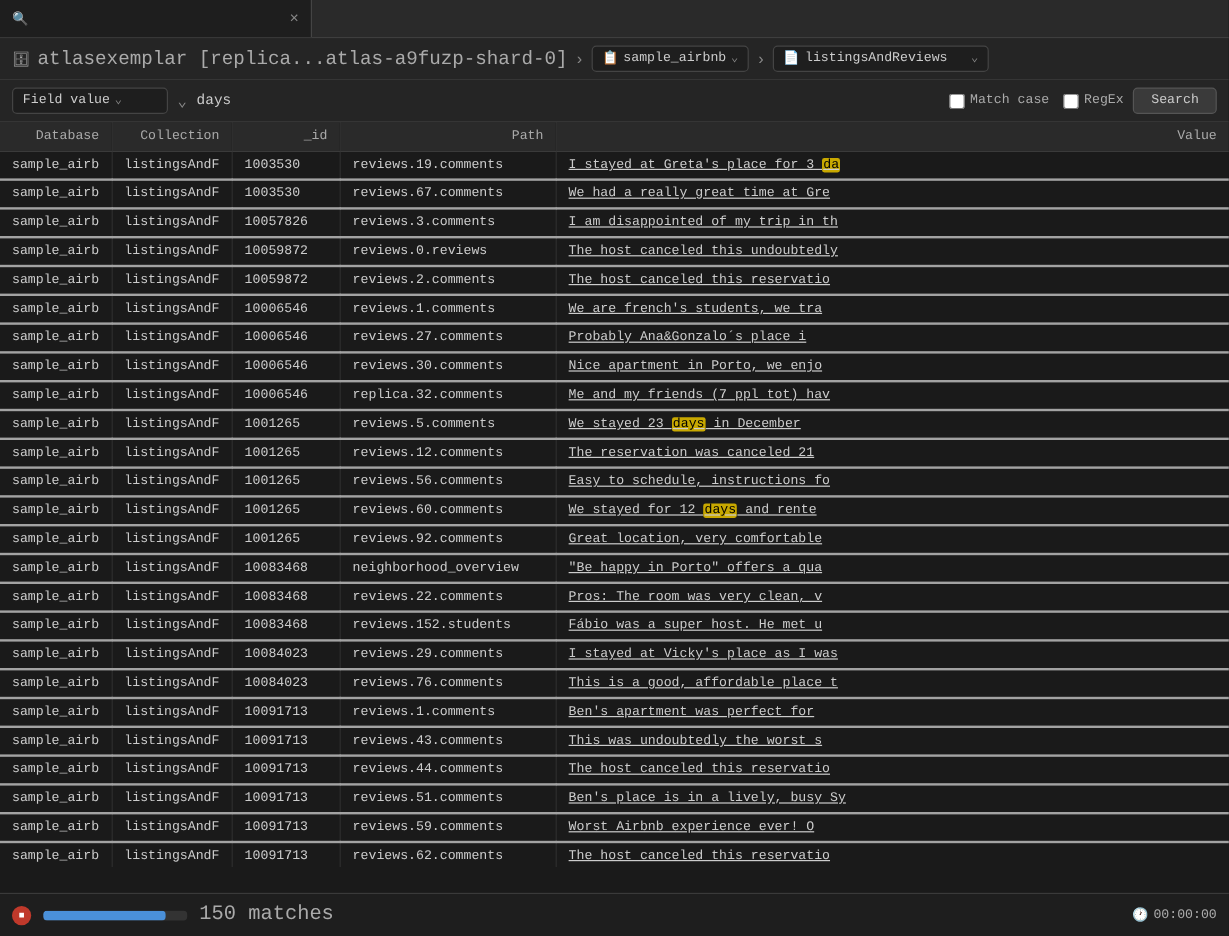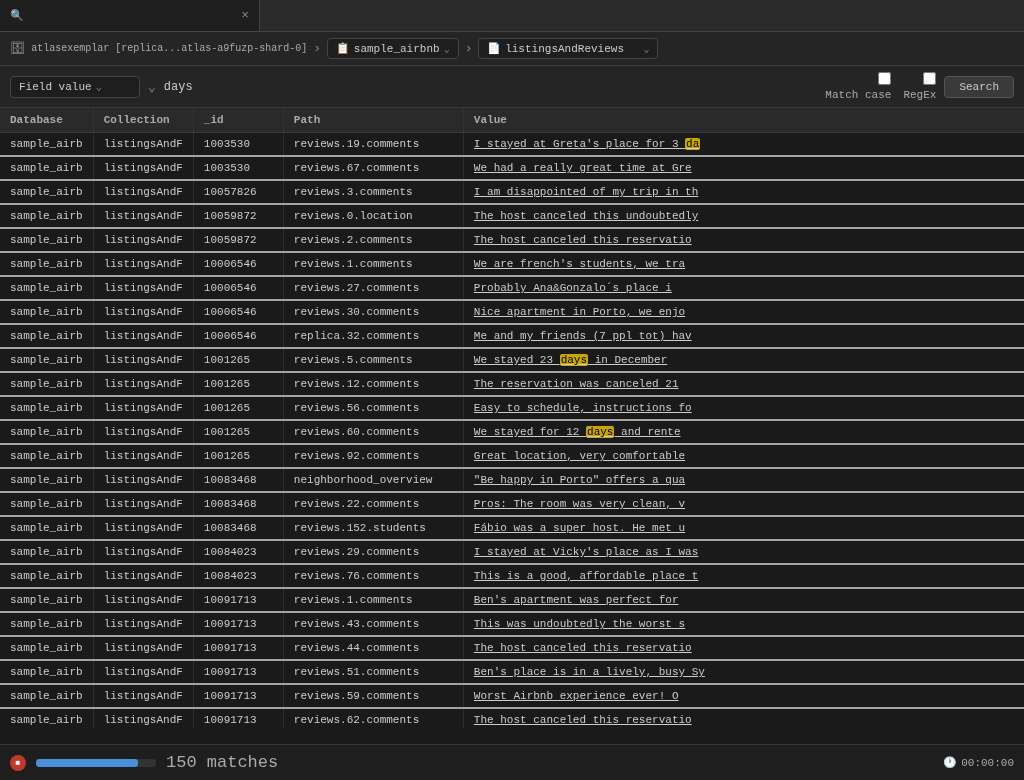--- a/index.html
+++ b/index.html
@@ -118,24 +118,23 @@
     }
     .match-options {
       display: flex;
       align-items: center;
       gap: 12px;
       color: #aaa;
       font-size: 11px;
     }
     .checkbox-option {
       display: flex;
-      align-items: flex-end;
+      align-items: flex-start;
       gap: 4px;
       cursor: pointer;
-      flex-direction: column;
     }
     .checkbox-option input[type=checkbox] {
       accent-color: #555;
       cursor: pointer;
     }
     .search-btn {
       background: #3a3a3a;
       border: 1px solid #555;
       color: #ccc;
       padding: 4px 14px;
@@ -150,24 +149,24 @@
       overflow: auto;
       height: calc(780px - 32px - 48px - 44px - 36px);
     }
     table {
       width: 100%;
       border-collapse: collapse;
     }
     thead th {
       background: #2a2a2a;
       color: #aaa;
-      font-weight: 700;
+      font-weight: 400;
       font-size: 11px;
       padding: 6px 10px;
-      text-align: left;
+      text-align: right;
       border-bottom: 1px solid #3a3a3a;
       border-right: 1px solid #333;
       position: sticky;
       top: 0;
       z-index: 10;
       white-space: nowrap;
       user-select: none;
     }
     thead th:last-child { border-right: none; }
     tbody tr {
@@ -253,21 +252,21 @@
 <div class="tab-bar">
   <div class="tab">
     <span style="font-size:11px; color:#aaa;">🔍</span>
     <span class="tab-close">×</span>
   </div>
 </div>
 
 <div class="toolbar">
   <div class="db-path">
     <span style="color:#aaa; font-size:12px;">🗄</span>
-    <span style="font-size:10px; color:#aaa;">atlasexemplar [replica...atlas-a9fuzp-shard-0]</span>
+    <span style="font-size:16px; color:#aaa;">atlasexemplar [replica...atlas-a9fuzp-shard-0]</span>
     <span class="arrow">›</span>
     <div class="db-selector">
       <span>📋</span>
       <span>sample_airbnb</span>
       <span class="chevron-down">⌄</span>
     </div>
     <span class="arrow">›</span>
     <div class="coll-selector">
       <span>📄</span>
       <span style="flex:1;">listingsAndReviews</span>
@@ -328,21 +327,21 @@
           <td>sample_airb</td>
           <td>listingsAndF</td>
           <td>10057826</td>
           <td>reviews.3.comments</td>
           <td>I am disappointed of my trip in th</td>
         </tr>
         <tr>
           <td>sample_airb</td>
           <td>listingsAndF</td>
           <td>10059872</td>
-          <td>reviews.0.location</td>
+          <td>reviews.0.reviews</td>
           <td>The host canceled this undoubtedly</td>
         </tr>
         <tr>
           <td>sample_airb</td>
           <td>listingsAndF</td>
           <td>10059872</td>
           <td>reviews.2.comments</td>
           <td>The host canceled this reservatio</td>
         </tr>
         <tr>

